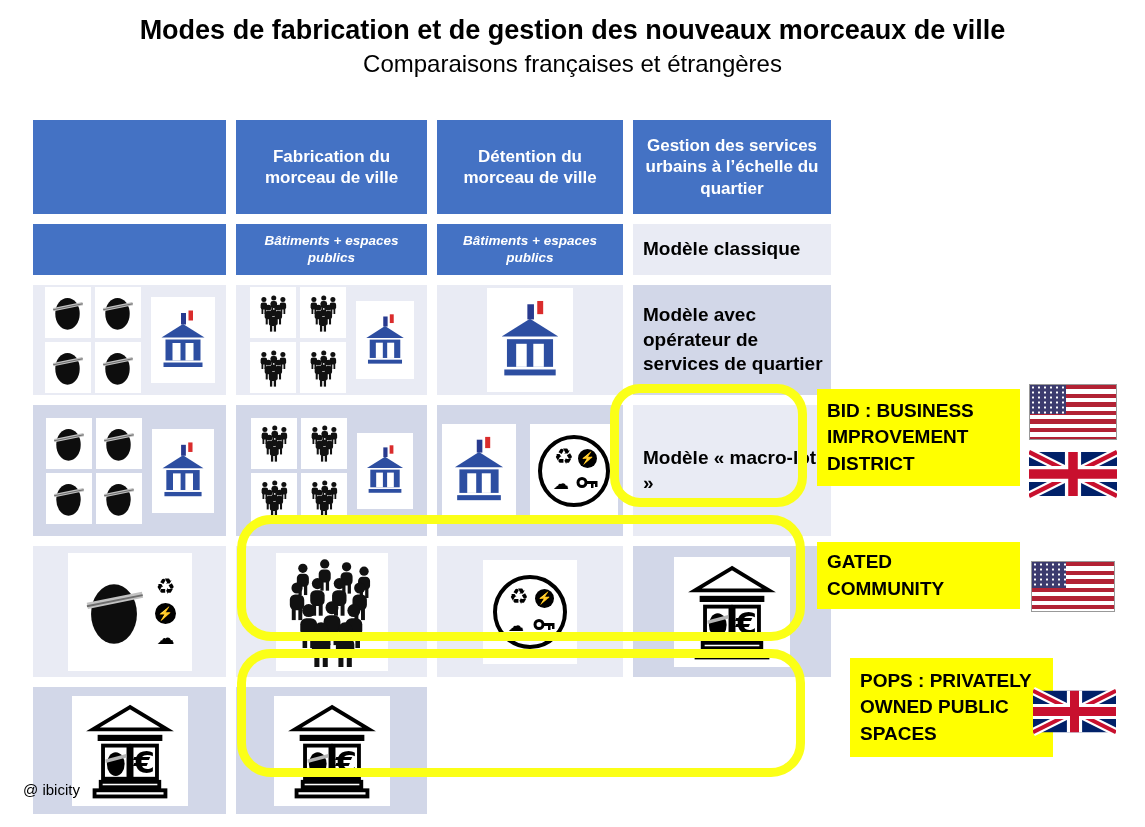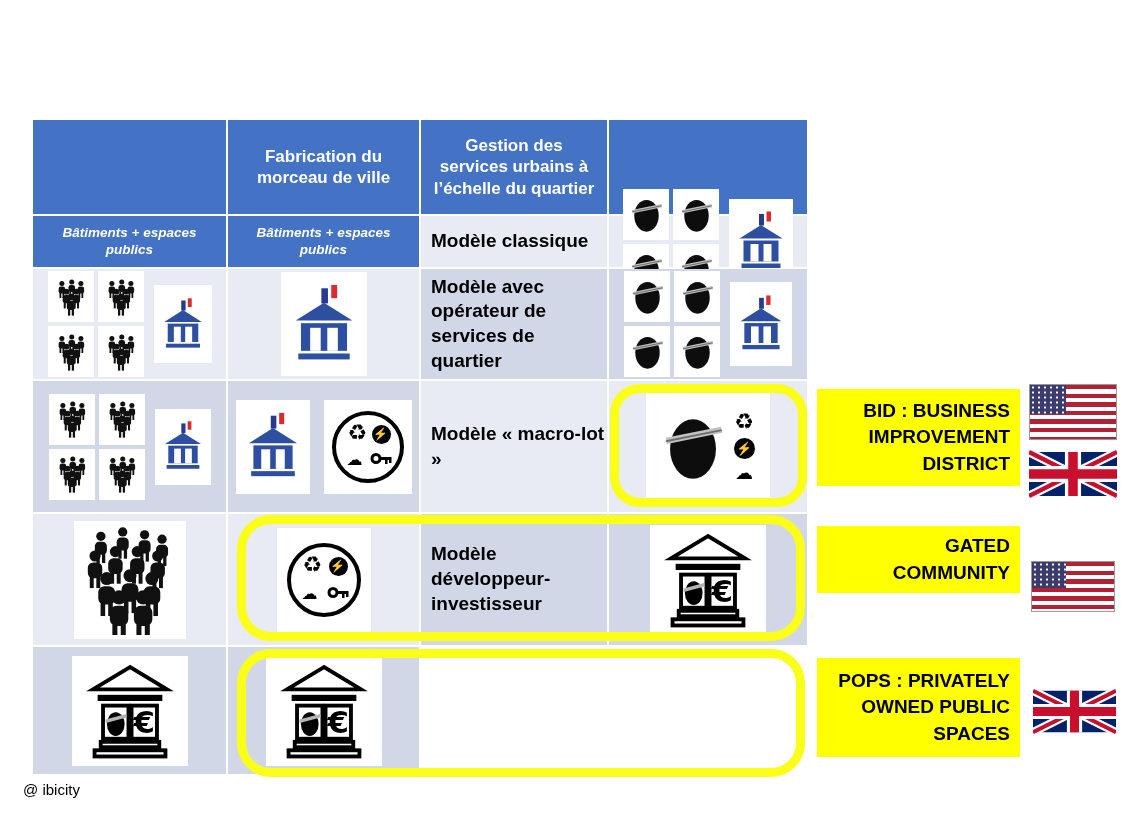--- a/index.html
+++ b/index.html
@@ -8,21 +8,21 @@
          font-family:"Liberation Sans",sans-serif;color:#000;overflow:hidden}
 
   
   .titles{position:absolute;left:0;top:14px;width:100%;text-align:center}
   .t1{font-size:27px;font-weight:bold;line-height:1.2}
   .t2{font-size:24px;font-weight:normal;margin-top:4px}
 
   
   .tbl{position:absolute;left:33px;top:120px;display:grid;
        grid-template-columns:193px 191px 186px 198px;
-       grid-template-rows:94px 51px 110px 131px 131px 127px;gap:2px}
+       grid-template-rows:94px 51px 110px 131px 131px 127px;gap:10px}
   .hc{background:#4472C4;color:#fff;display:flex;align-items:center;justify-content:center;
       text-align:center;font-weight:bold;font-size:17px;line-height:1.25;padding:2px 10px}
   .hs{font-size:13.5px;font-style:italic;padding:2px 20px}
   .lb{font-weight:bold;font-size:19px;display:flex;align-items:center;
       padding-left:10px;line-height:1.3}
   .ba{background:#E9EBF4}
   .bb{background:#D2D7E8}
   .cl{display:flex;align-items:center;justify-content:center;gap:10px}
   .card{background:#fff;display:flex;align-items:center;justify-content:center;flex:none}
   .g2{display:grid;grid-template-columns:auto auto;gap:4px}
@@ -44,24 +44,24 @@
   .m-cl{font-size:18px;line-height:1}
 
   
   .ring{position:absolute;border:9px solid #FBFF17;border-radius:34px;pointer-events:none}
   .ring-bid{left:610px;top:384px;width:197px;height:123px;border-radius:30px}
   .ring-macro{left:237px;top:515px;width:568px;height:126px}
   .ring-dev{left:237px;top:649px;width:568px;height:128px}
 
   
   .callout{position:absolute;background:#FFFF00;display:flex;align-items:center;justify-content:center;
-           text-align:right;font-weight:bold;font-size:19px;line-height:1.4;padding:12px 10px}
+           text-align:left;font-weight:bold;font-size:19px;line-height:1.4;padding:12px 10px}
   .co-bid{left:817px;top:389px;width:203px;height:97px}
-  .co-gated{left:817px;top:526px;width:203px;height:67px}
-  .co-pops{left:817px;top:658px;width:203px;height:99px}
+  .co-gated{left:817px;top:542px;width:203px;height:67px}
+  .co-pops{left:850px;top:658px;width:203px;height:99px}
 
   
   .flag-us{position:absolute;background:repeating-linear-gradient(180deg,#B22234 0 4.31px,#fff 4.31px 8.62px);
            border:1px solid #999}
   .flag-us::after{content:"";position:absolute;left:0;top:0;width:42%;height:54%;background-color:#3C3B6E;
            background-image:radial-gradient(circle,#fff 0.9px,transparent 1.3px);background-size:6px 5px}
   .fus1{left:1029px;top:384px;width:88px;height:56px}
   .fus2{left:1031px;top:561px;width:84px;height:51px}
   .flag-uk{position:absolute}
   .fuk1{left:1029px;top:446px;width:88px;height:56px}
@@ -180,25 +180,30 @@
       <path d="M0,0 L60,30 M60,0 L0,30" stroke="#fff" stroke-width="6"></path>
       <path d="M0,0 L60,30 M60,0 L0,30" stroke="#C8102E" stroke-width="3"></path>
       <path d="M30,0 V30 M0,15 H60" stroke="#fff" stroke-width="11"></path>
       <path d="M30,0 V30 M0,15 H60" stroke="#C8102E" stroke-width="6.5"></path>
     </symbol>
   </defs>
 </svg>
 
 <div class="stage">
 
+  <div class="titles">
+    <div class="t1">Modes de fabrication et de gestion des nouveaux morceaux de ville</div>
+    <div class="t2">Comparaisons françaises et étrangères</div>
+  </div>
 
   <div class="tbl">
 
     <div class="hc"></div>
     <div class="hc">Fabrication du morceau de ville</div>
+    <div class="hc">Détention du morceau de ville</div>
     <div class="hc">Gestion des services urbains à l’échelle du quartier</div>
 
     <div class="hc"></div>
     <div class="hc hs">Bâtiments + espaces publics</div>
     <div class="hc hs">Bâtiments + espaces publics</div>
 
     <div class="lb ba">Modèle classique</div>
     <div class="cl ba">
       <div class="g2">
         <div class="tile">
@@ -368,21 +373,20 @@
           <span class="g-re">♻</span>
           <span class="g-en">⚡</span>
           <span class="g-cl">☁</span>
           <svg class="g-key" width="24" height="13">
               <use href="#sym-key"></use>
             </svg>
         </div>
       </div>
     </div>
 
-    <div class="lb bb">Modèle développeur-investisseur</div>
     <div class="cl bb">
       <div class="card" style="width:116px;height:110px">
         <svg width="94" height="96">
             <use href="#sym-bank"></use>
           </svg>
       </div>
     </div>
     <div class="cl bb">
       <div class="card" style="width:116px;height:110px">
         <svg width="94" height="96">

